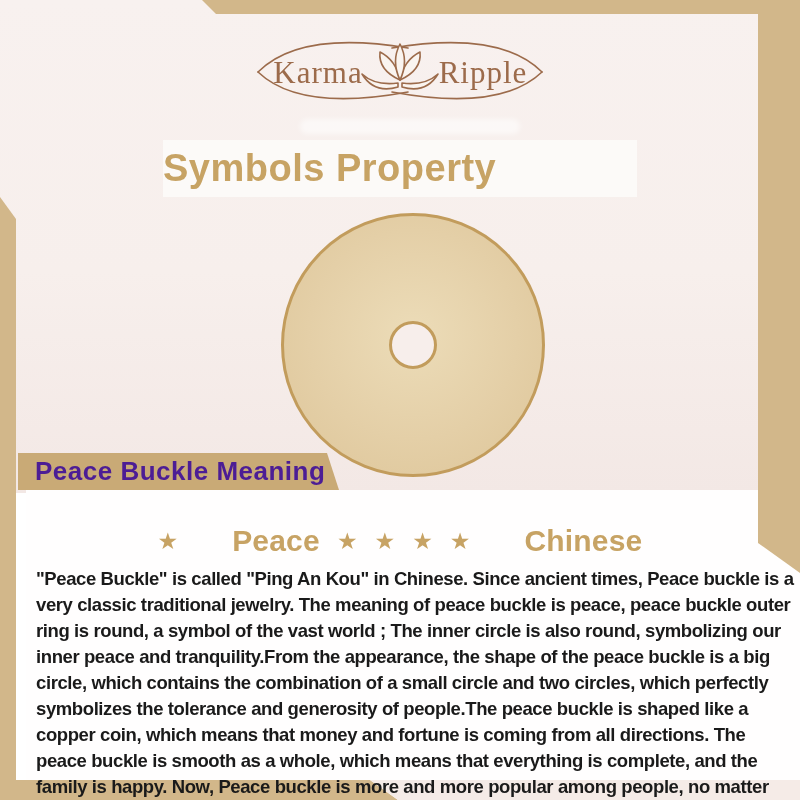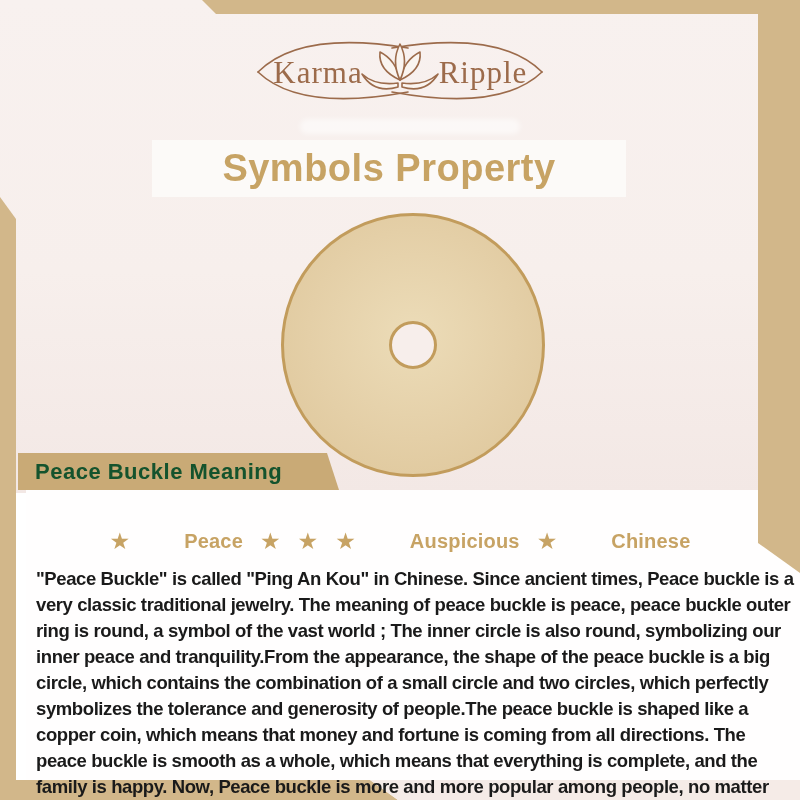--- a/index.html
+++ b/index.html
@@ -25,22 +25,22 @@
     font-family:"Liberation Serif",serif;font-size:31px;letter-spacing:1px;
     fill:var(--logo-brown,#9c6b4b);
   }
   
   .faint-smear{
     position:absolute;left:300px;top:119px;width:220px;height:15px;
     background:rgba(255,255,255,.55);border-radius:7px;filter:blur(2.5px);
   }
   
   .title-banner{
-    position:absolute;left:152px;top:140px;width:474px;height:57px;
-    background:#fcfaf8;display:flex;align-items:center;justify-content:center;
+    position:absolute;left:163px;top:140px;width:474px;height:57px;
+    background:#fcfaf8;display:flex;align-items:center;
   }
   .title-banner h1{
     margin:0;font-size:38px;font-weight:700;letter-spacing:.5px;
     color:var(--gold-text,#c7a364);
   }
   
   .donut{
     position:absolute;left:281px;top:213px;width:264px;height:264px;border-radius:50%;
     background:radial-gradient(circle at 50% 46%,#ecdcb8 0%,#e4cfa7 55%,#ddc598 100%);
     border:3px solid var(--donut-stroke,#c29c5c);box-sizing:border-box;
@@ -50,31 +50,31 @@
     background:#f7eeeb;border:3px solid var(--donut-stroke,#c29c5c);box-sizing:border-box;
   }
   
   .badge{
     position:absolute;left:18px;top:453px;width:321px;height:37px;
     background:var(--banner-tan,#c9aa76);
     clip-path:polygon(0 0,calc(100% - 12px) 0,100% 100%,0 100%);
     display:flex;align-items:center;
   }
   .badge span{
-    padding-left:17px;color:#14532d;font-size:22px;font-weight:700;letter-spacing:.5px;
+    padding-left:17px;color:#4c1d95;font-size:26px;font-weight:700;letter-spacing:.5px;
   }
   
   .features{
     position:absolute;left:0;top:524px;width:800px;height:34px;
     display:flex;align-items:center;justify-content:center;gap:17px;
     color:var(--gold-text,#c7a364);
   }
   .feature{display:flex;align-items:center;gap:7px;}
   .feature .star{font-size:23px;line-height:1;}
-  .feature .label{font-size:20px;font-weight:700;letter-spacing:.2px;margin-left:47px;}
+  .feature .label{font-size:30px;font-weight:700;letter-spacing:.2px;margin-left:47px;}
   
   .description{
     position:absolute;left:36px;top:566px;width:758px;
     font-size:18.5px;line-height:26px;font-weight:700;
     letter-spacing:-0.4px;color:#1a1a1a;
   }
 </style>
 </head>
 <body>
 
@@ -130,21 +130,20 @@
       <span class="label">Peace</span>
     </div>
     <div class="feature">
       <span class="star">★</span>
     </div>
     <div class="feature">
       <span class="star">★</span>
     </div>
     <div class="feature">
       <span class="star">★</span>
-      <span class="label">Auspicious</span>
     </div>
     <div class="feature">
       <span class="star">★</span>
       <span class="label">Chinese</span>
     </div>
   </div>
 
   <div class="description">"Peace Buckle" is called "Ping An Kou" in Chinese. Since ancient times, Peace buckle is a very classic traditional jewelry. The meaning of peace buckle is peace, peace buckle outer ring is round, a symbol of the vast world ; The inner circle is also round, symbolizing our inner peace and tranquility.From the appearance, the shape of the peace buckle is a big circle, which contains the combination of a small circle and two circles, which perfectly symbolizes the tolerance and generosity of people.The peace buckle is shaped like a copper coin, which means that money and fortune is coming from all directions. The peace buckle is smooth as a whole, which means that everything is complete, and the family is happy. Now, Peace buckle is more and more popular among people, no matter which class regards it as auspicious.</div>
 
 </div>

